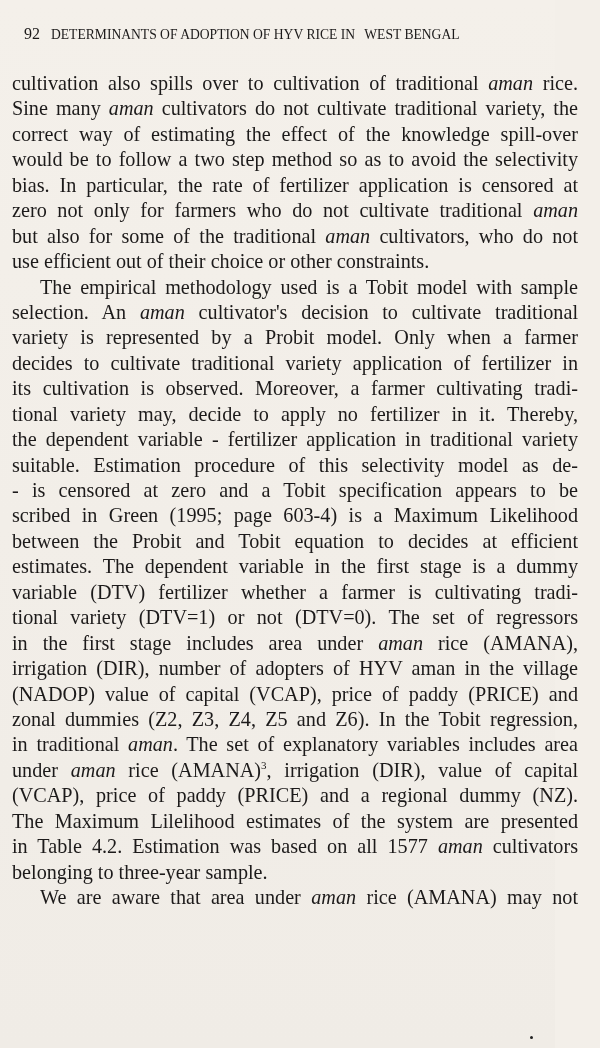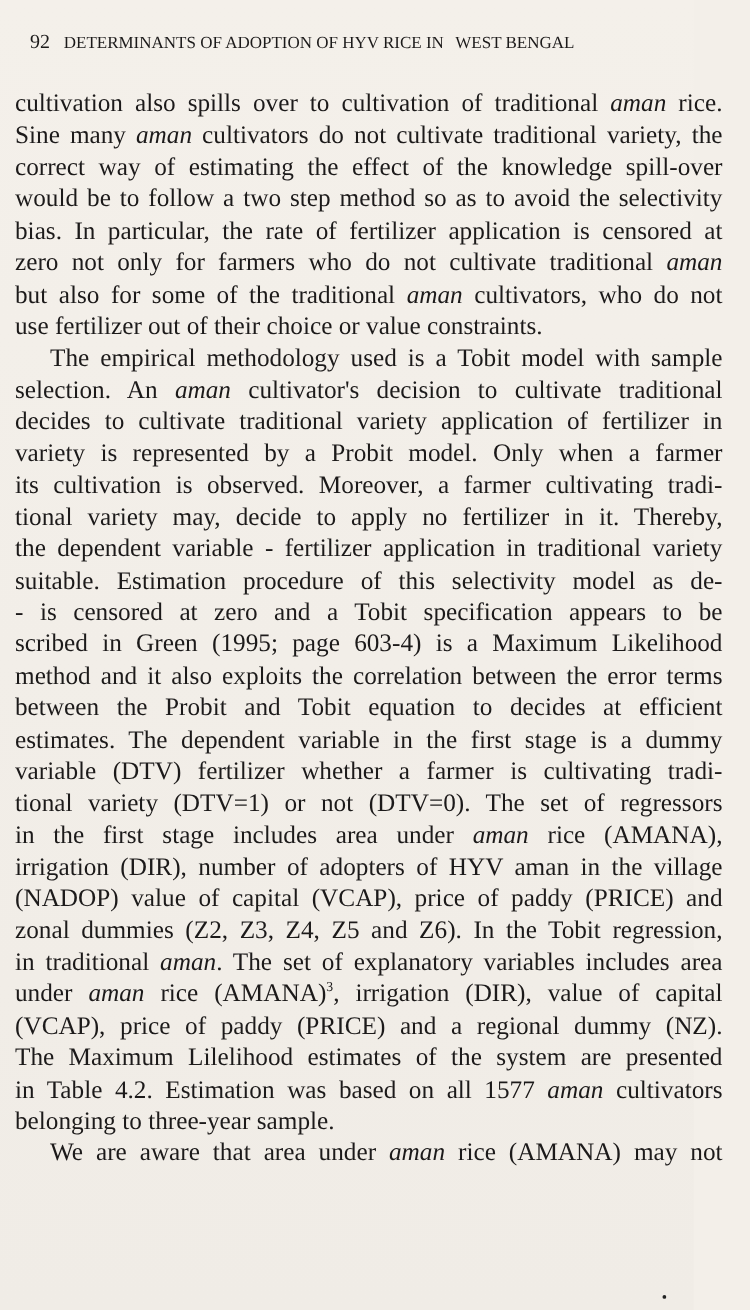--- a/index.html
+++ b/index.html
@@ -80,34 +80,33 @@
 
   <div class="body-text" id="body-text">
       <div>
         <span class="line">cultivation also spills over to cultivation of traditional <i>aman</i> rice.</span>
         <span class="line">Sine many <i>aman</i> cultivators do not cultivate traditional variety, the</span>
         <span class="line">correct way of estimating the effect of the knowledge spill-over</span>
         <span class="line">would be to follow a two step method so as to avoid the selectivity</span>
         <span class="line">bias. In particular, the rate of fertilizer application is censored at</span>
         <span class="line">zero not only for farmers who do not cultivate traditional <i>aman</i></span>
         <span class="line">but also for some of the traditional <i>aman</i> cultivators, who do not</span>
-        <span class="line last">use fertilizer out of their choice or value constraints.</span>
+        <span class="line last">use efficient out of their choice or other constraints.</span>
       </div>
       <div>
         <span class="line indent">The empirical methodology used is a Tobit model with sample</span>
         <span class="line">selection. An <i>aman</i> cultivator's decision to cultivate traditional</span>
+        <span class="line">variety is represented by a Probit model. Only when a farmer</span>
         <span class="line">decides to cultivate traditional variety application of fertilizer in</span>
-        <span class="line">variety is represented by a Probit model. Only when a farmer</span>
         <span class="line">its cultivation is observed. Moreover, a farmer cultivating tradi-</span>
         <span class="line">tional variety may, decide to apply no fertilizer in it. Thereby,</span>
         <span class="line">the dependent variable - fertilizer application in traditional variety</span>
         <span class="line">suitable. Estimation procedure of this selectivity model as de-</span>
         <span class="line">- is censored at zero and a Tobit specification appears to be</span>
         <span class="line">scribed in Green (1995; page 603-4) is a Maximum Likelihood</span>
-        <span class="line">method and it also exploits the correlation between the error terms</span>
         <span class="line">between the Probit and Tobit equation to decides at efficient</span>
         <span class="line">estimates. The dependent variable in the first stage is a dummy</span>
         <span class="line">variable (DTV) fertilizer whether a farmer is cultivating tradi-</span>
         <span class="line">tional variety (DTV=1) or not (DTV=0). The set of regressors</span>
         <span class="line">in the first stage includes area under <i>aman</i> rice (AMANA),</span>
         <span class="line">irrigation (DIR), number of adopters of HYV aman in the village</span>
         <span class="line">(NADOP) value of capital (VCAP), price of paddy (PRICE) and</span>
         <span class="line">zonal dummies (Z2, Z3, Z4, Z5 and Z6). In the Tobit regression,</span>
         <span class="line">in traditional <i>aman</i>. The set of explanatory variables includes area</span>
         <span class="line">under <i>aman</i> rice (AMANA)<sup>3</sup>, irrigation (DIR), value of capital</span>

